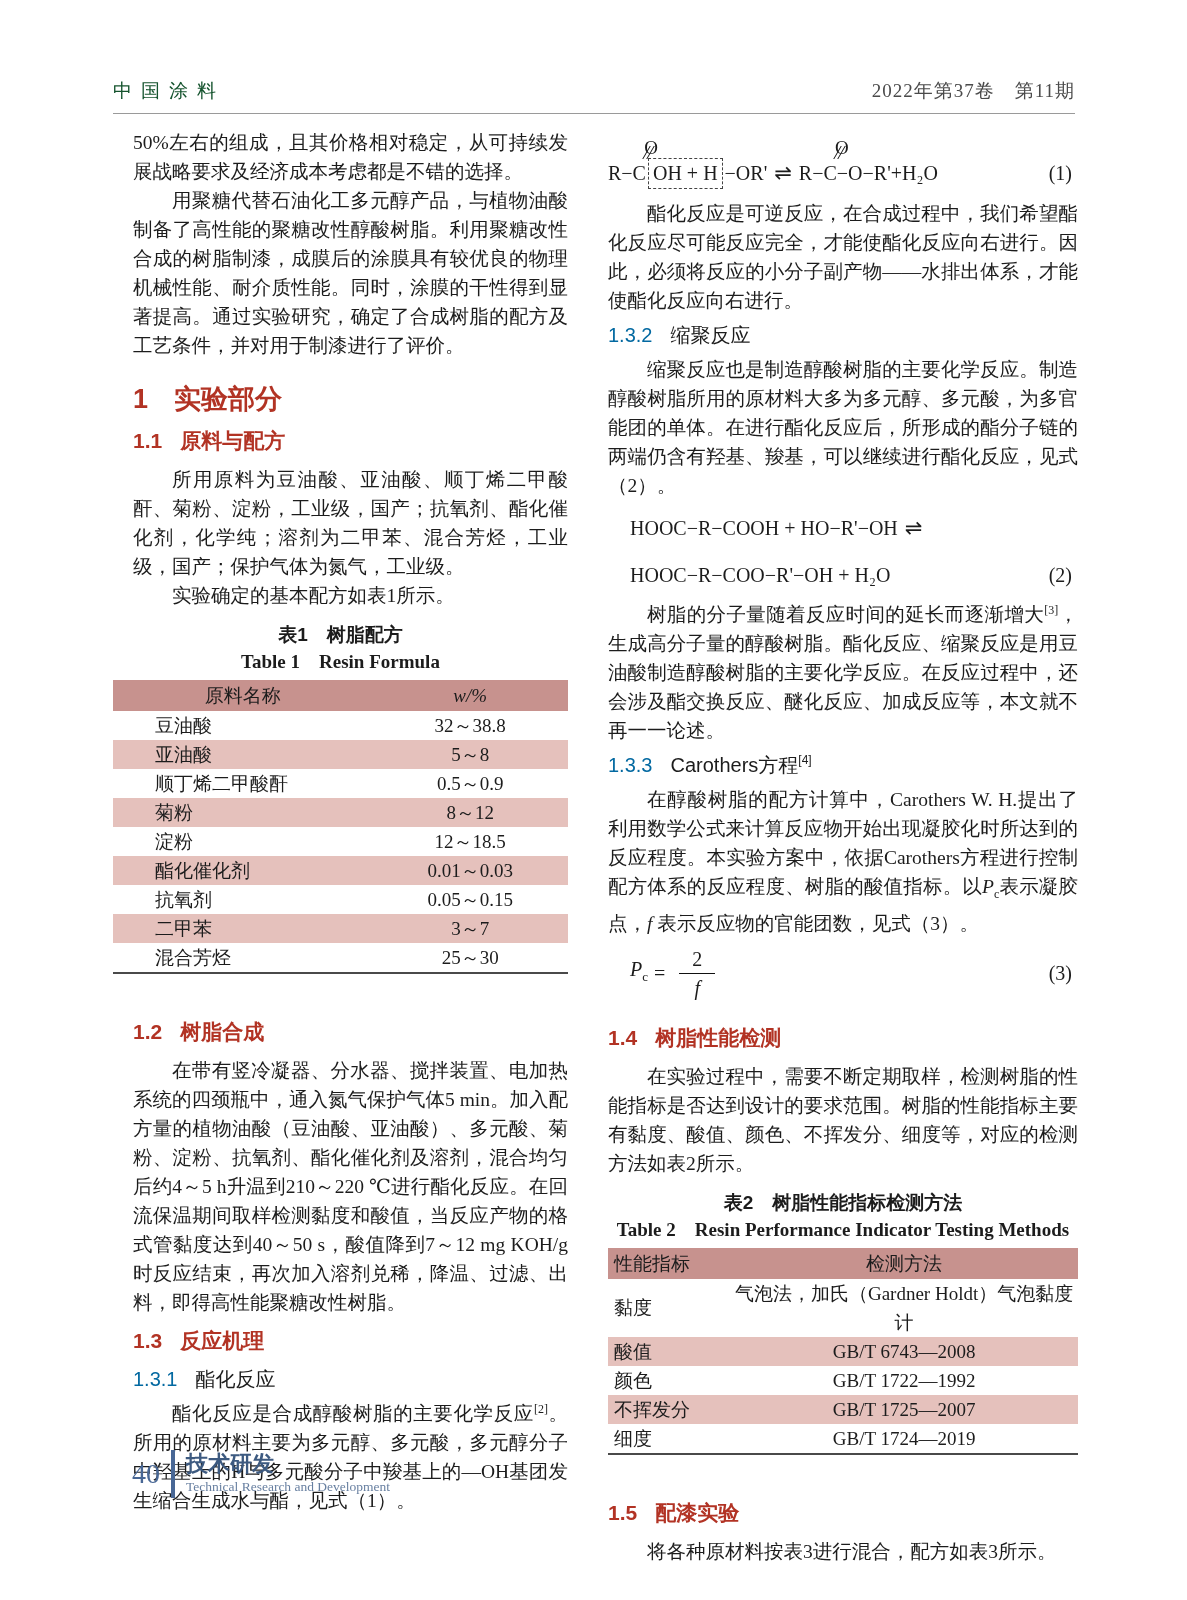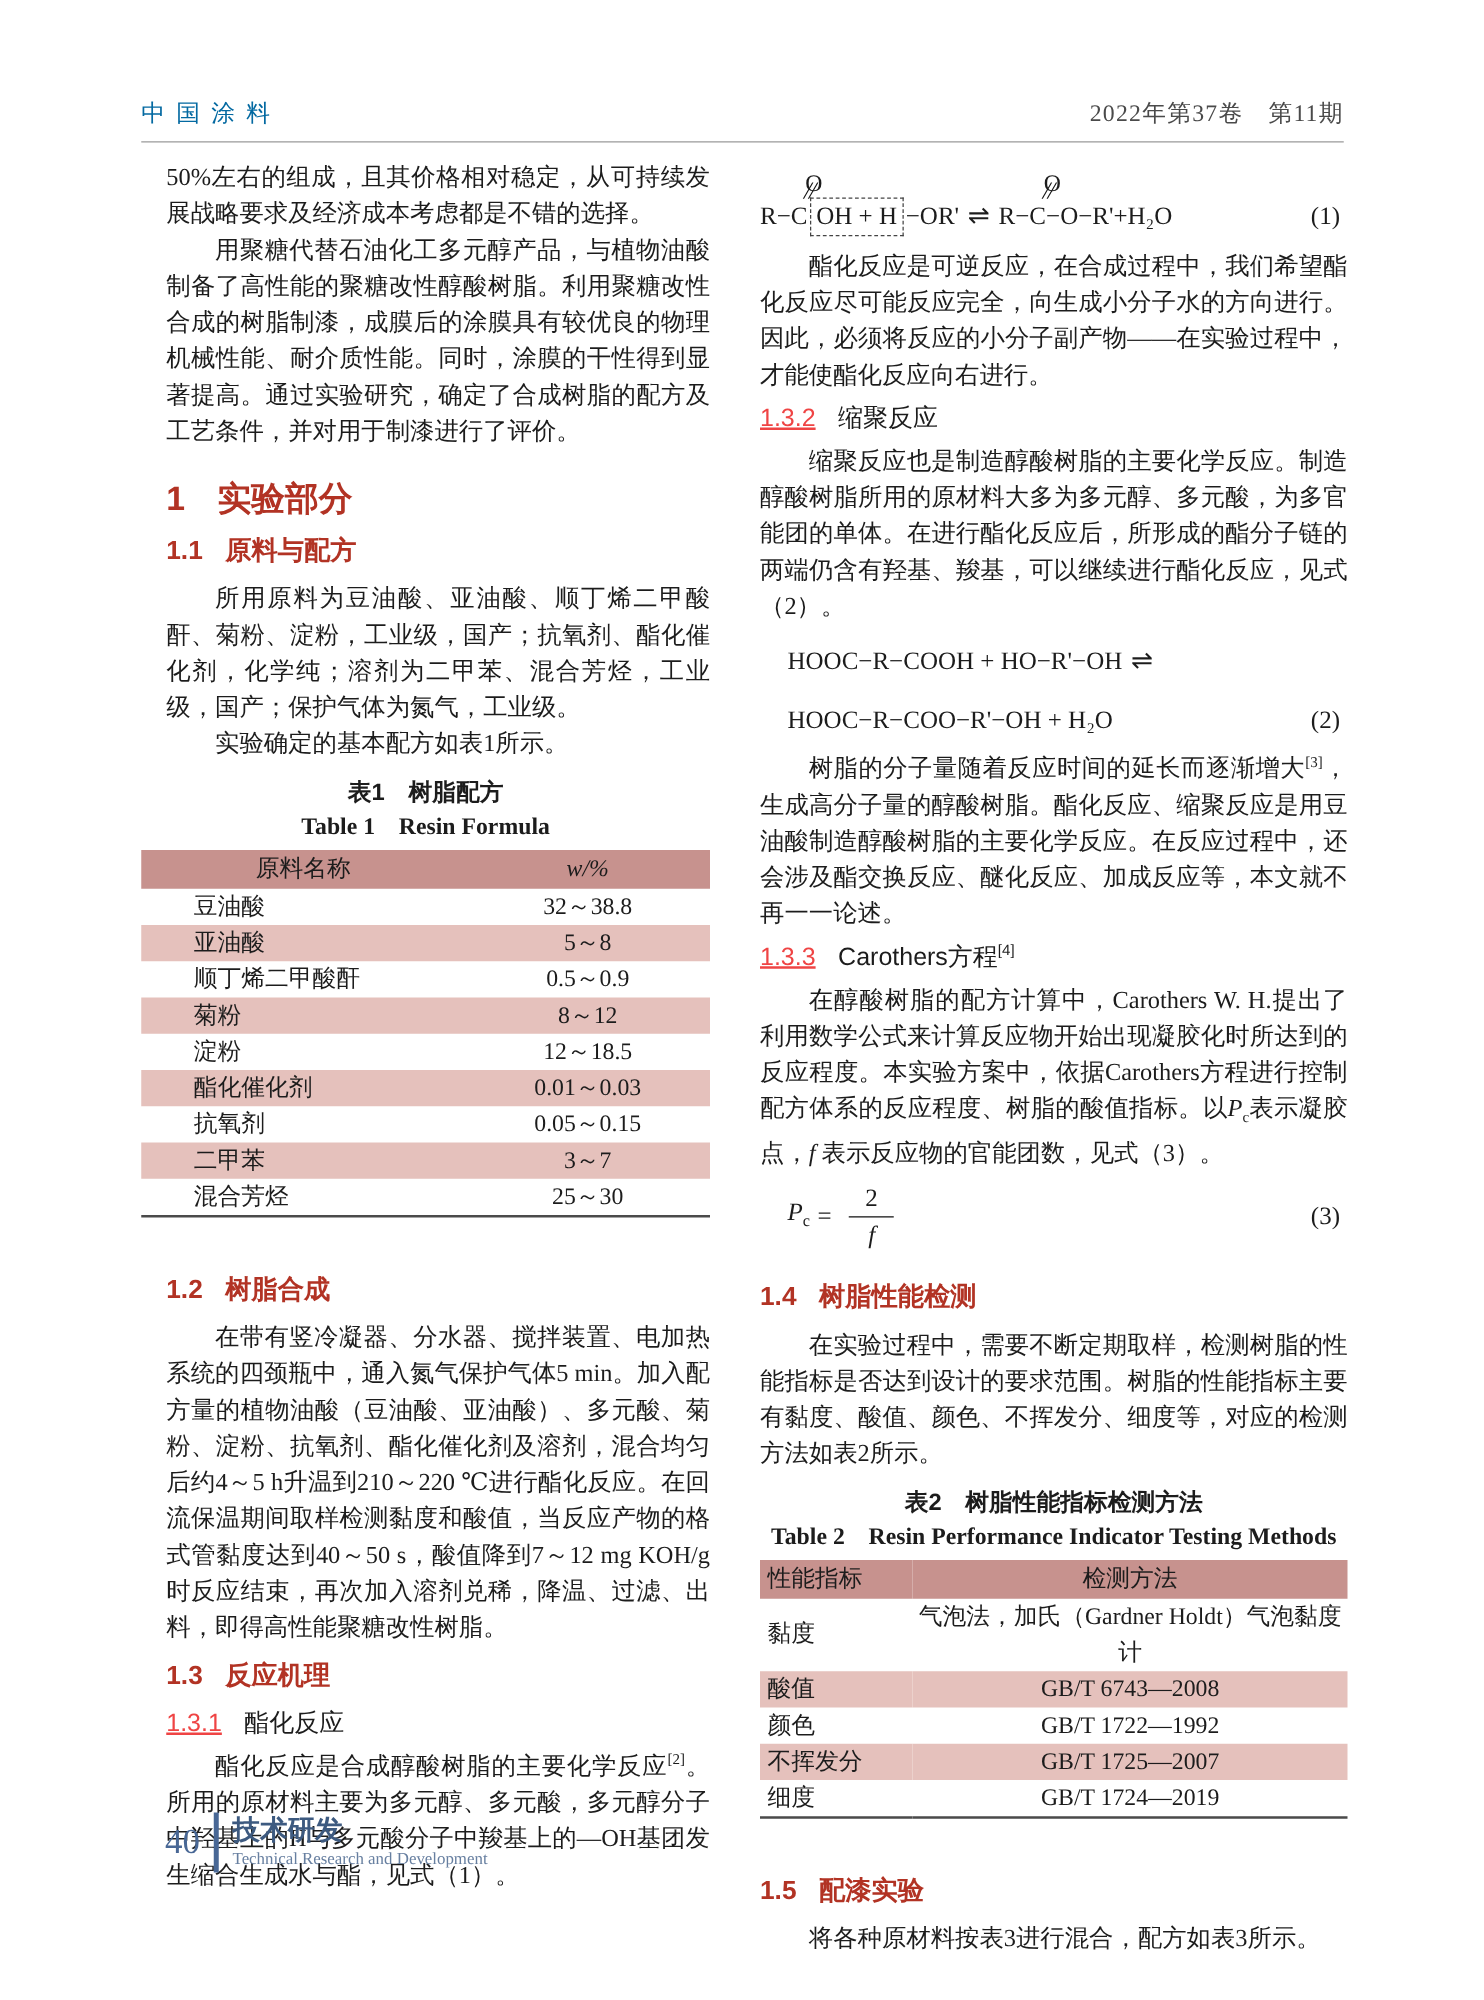--- a/index.html
+++ b/index.html
@@ -4,42 +4,42 @@
 <style>
   * { margin:0; padding:0; box-sizing:border-box; }
   html,body { width:1187px; height:1600px; background:#ffffff; overflow:hidden;
     font-family:"Liberation Serif","DejaVu Serif",serif; color:#1c1c1c; }
   .page { position:relative; width:1187px; height:1600px; background:#fff; }
 
   
   .page-header { position:absolute; left:113px; top:78px; width:962px;
     display:flex; justify-content:space-between; align-items:flex-end;
     border-bottom:1px solid #9a9a9a; padding-bottom:9px; }
-  .journal-name { font-size:19px; color:#0369a1; letter-spacing:9px; }
+  .journal-name { font-size:19px; color:#14532d; letter-spacing:9px; }
   .issue-info { font-size:19px; color:#4a4a4a; letter-spacing:1px; }
 
   
   .col { position:absolute; top:128px; font-size:19.5px; line-height:29px; }
   .col-left { left:113px; width:455px; }
   .col-right { left:608px; width:470px; }
   .tx { padding-left:20px; }
   p.para { text-align:justify; text-indent:2em; }
   p.para.no-indent { text-indent:0; }
   sup.ref { font-size:12px; vertical-align:super; line-height:0; }
 
   
   .h1 { font-family:"Liberation Sans","DejaVu Sans",sans-serif; font-weight:bold;
     color:#b23324; font-size:27px; line-height:34px; margin:22px 0 10px 0; }
   .h1 .h-num { margin-right:26px; }
   .h2 { font-family:"Liberation Sans","DejaVu Sans",sans-serif; font-weight:bold;
     color:#b23324; font-size:21px; line-height:30px; margin:9px 0 9px 0; }
   .h2 .h-num { margin-right:18px; }
   .h3 { font-family:"Liberation Sans","DejaVu Sans",sans-serif; font-size:20px;
     line-height:28px; margin:6px 0 6px 0; color:#1c1c1c; }
-  .h3 .h-num { color:#ef4444; margin-right:18px;text-decoration:underline; }
+  .h3 .h-num { color:#0369a1; margin-right:18px; }
 
   
   .tbl-caption { text-align:center; margin-top:12px; }
   .tbl-caption .cap-zh { font-family:"Liberation Sans","DejaVu Sans",sans-serif;
     font-weight:bold; font-size:19px; line-height:26px; }
   .tbl-caption .cap-en { font-weight:bold; font-size:19px; line-height:27px; }
 
   
   table.data { border-collapse:collapse; width:100%; margin-top:5px; font-size:19px; }
   table.data th { background:#c7928e; font-weight:normal; height:31px; }
@@ -179,21 +179,21 @@
     <div class="equation eq1">
       <span class="cgroup"><span>R−C</span><span class="cg-bond"></span><span class="cg-o">O</span></span>
         <span class="dashed-box">OH + H</span>
         <span>−OR'</span>
         <span class="harpoon">⇌</span>
         <span class="cgroup"><span>R−C</span><span class="cg-bond"></span><span class="cg-o">O</span></span>
         <span>−O−R'+H₂O</span>
       <span class="eq-num">(1)</span>
     </div>
 
-    <p class="para">酯化反应是可逆反应，在合成过程中，我们希望酯化反应尽可能反应完全，向生成小分子水的方向进行。因此，必须将反应的小分子副产物——在实验过程中，才能使酯化反应向右进行。</p>
+    <p class="para">酯化反应是可逆反应，在合成过程中，我们希望酯化反应尽可能反应完全，才能使酯化反应向右进行。因此，必须将反应的小分子副产物——水排出体系，才能使酯化反应向右进行。</p>
 
     <div class="h3">
       <span class="h-num">1.3.2</span><span>缩聚反应</span>
     </div>
     <p class="para">缩聚反应也是制造醇酸树脂的主要化学反应。制造醇酸树脂所用的原材料大多为多元醇、多元酸，为多官能团的单体。在进行酯化反应后，所形成的酯分子链的两端仍含有羟基、羧基，可以继续进行酯化反应，见式（2）。</p>
 
     <div class="equation eq2">
       <div class="eq2-l1"><span>HOOC−R−COOH + HO−R'−OH</span><span class="harpoon">⇌</span></div>
       <div class="eq2-l2">
           <span>HOOC−R−COO−R'−OH + H₂O</span>

